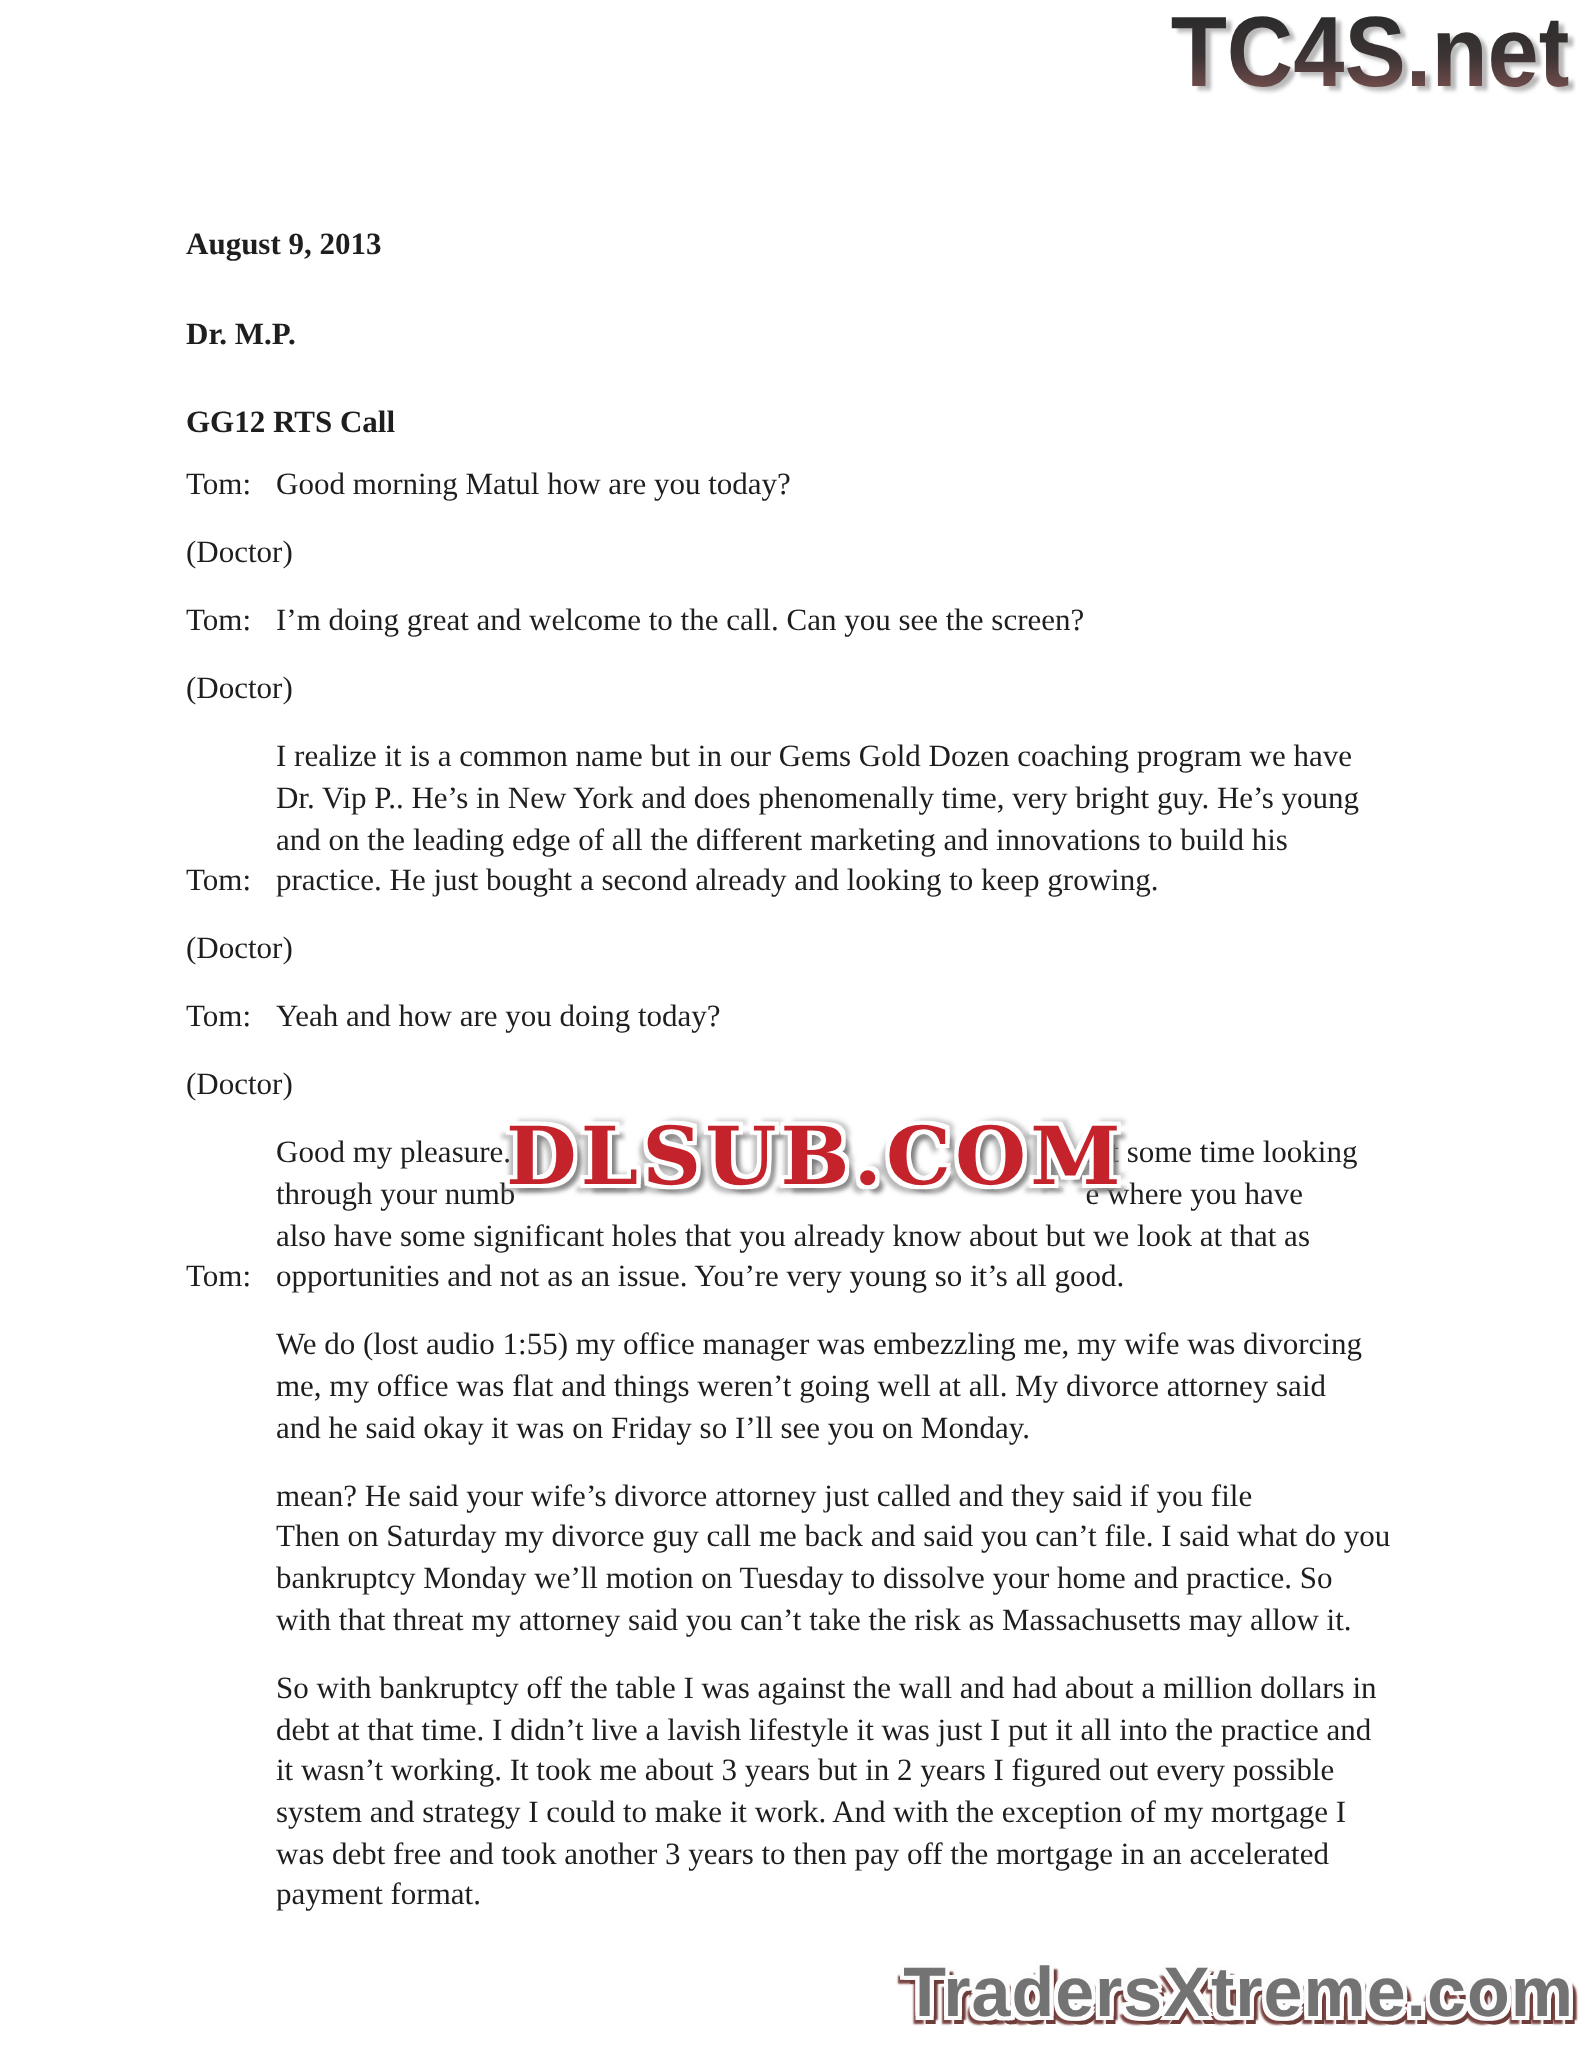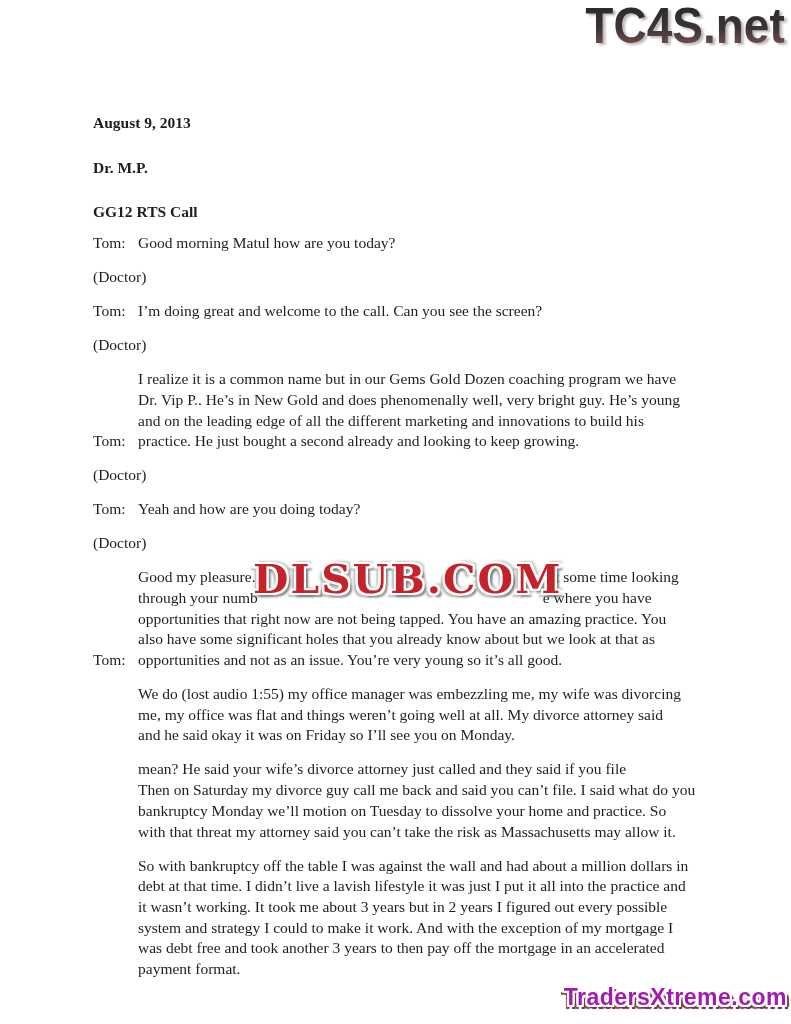--- a/index.html
+++ b/index.html
@@ -43,22 +43,22 @@
       -2px 0 0 #fff, 2px 0 0 #fff, 0 -2px 0 #fff, 0 2px 0 #fff,
       4px 4px 2px rgba(110,110,110,0.8),
       -4px 4px 2px rgba(130,130,130,0.55),
       4px -3px 2px rgba(150,150,150,0.5);
     transform:scaleX(1.02);transform-origin:left center;
   }
   
   .txtreme{
     position:absolute;right:4px;bottom:7px;
     font-family:"Liberation Sans", sans-serif;
-    font-weight:bold;font-size:23px;line-height:40px;letter-spacing:0.5px;
-    color:#a21caf;
+    font-weight:bold;font-size:35px;line-height:40px;letter-spacing:0.5px;
+    color:#737373;
     text-shadow:
       -2px -2px 0 #fdfdfd, 2px -2px 0 #fdfdfd, -2px 2px 0 #fdfdfd, 2px 2px 0 #fdfdfd,
       -2px 0 0 #fdfdfd, 2px 0 0 #fdfdfd, 0 -2px 0 #fdfdfd, 0 2px 0 #fdfdfd,
       3px 4px 0 #6e3c39, -3px 4px 1px #7a4542, 4px 2px 1px #6e3c39;
   }
 </style>
 </head>
 <body>
 
 <div class="tc4s">TC4S.net</div>
@@ -98,21 +98,21 @@
           <div class="msg">
             <div class="line">(Doctor)</div>
           </div>
         </div>
       </div>
       <div class="block">
         <div class="row">
           <div class="speaker">Tom:</div>
           <div class="msg">
             <div class="line">I realize it is a common name but in our Gems Gold Dozen coaching program we have</div>
-            <div class="line">Dr. Vip P.. He’s in New Gold and does phenomenally well, very bright guy. He’s young</div>
+            <div class="line">Dr. Vip P.. He’s in New York and does phenomenally time, very bright guy. He’s young</div>
             <div class="line">and on the leading edge of all the different marketing and innovations to build his</div>
             <div class="line">practice. He just bought a second already and looking to keep growing.</div>
           </div>
         </div>
       </div>
       <div class="block">
         <div class="row">
           <div class="msg">
             <div class="line">(Doctor)</div>
           </div>
@@ -142,21 +142,20 @@
               <span class="gap">
                 <span class="frag">al</span>
               </span>
               <span>ent some time looking</span>
             </div>
             <div class="line seg-line">
               <span>through your numb</span>
               <span class="gap"></span>
               <span>e where you have</span>
             </div>
-            <div class="line">opportunities that right now are not being tapped. You have an amazing practice. You</div>
             <div class="line">also have some significant holes that you already know about but we look at that as</div>
             <div class="line">opportunities and not as an issue. You’re very young so it’s all good.</div>
           </div>
         </div>
         <div class="watermark">DLSUB.COM</div>
       </div>
       <div class="block">
         <div class="row">
           <div class="speaker"></div>
           <div class="msg">

